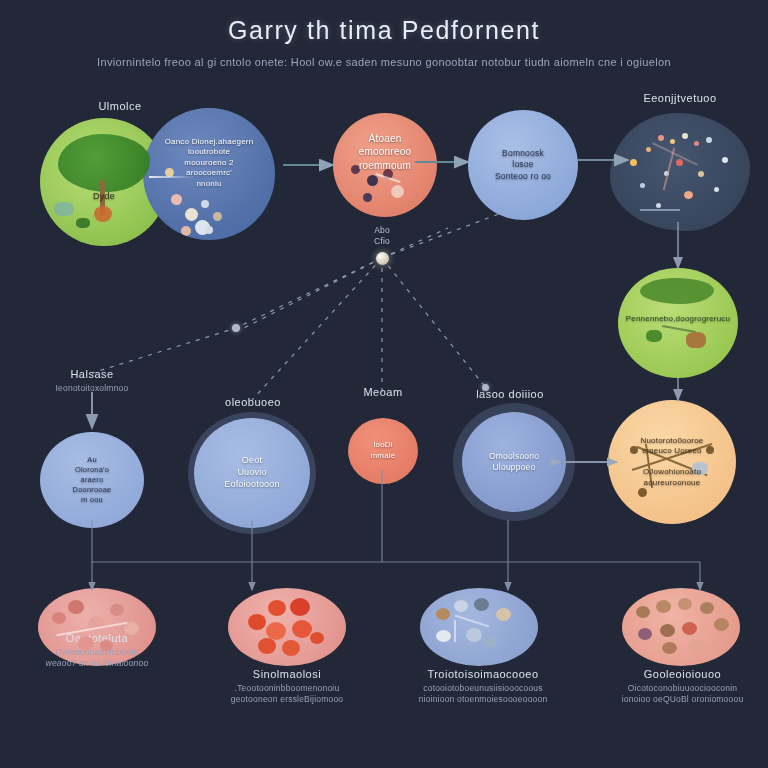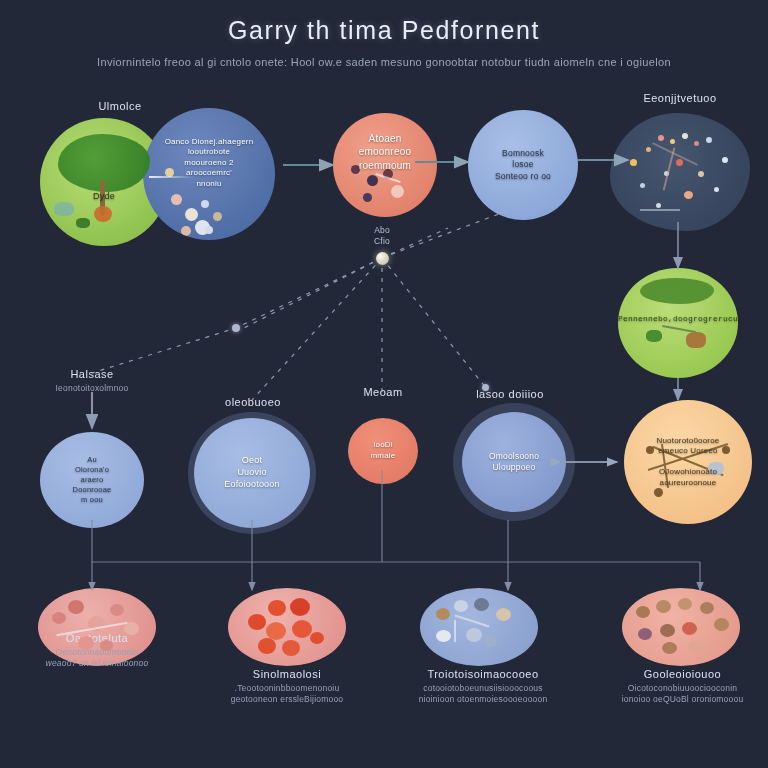--- a/index.html
+++ b/index.html
@@ -219,24 +219,24 @@
   </div>
 
   <div class="node light" style="left:618px;top:268px;width:120px;height:110px;
               background:radial-gradient(circle at 42% 36%,#bcdd78,#96c74f 78%);">
     <div class="tex">
       <div class="blobshape" style="left:22px;top:10px;width:74px;height:26px;background:#4e8c2e;opacity:.9;"></div>
       <div class="dot" style="left:28px;top:62px;width:16px;height:12px;background:#4b8c2c;border-radius:40%;"></div>
       <div class="dot" style="left:68px;top:64px;width:20px;height:16px;background:#a9773c;border-radius:40%;"></div>
       <div style="position:absolute;left:44px;top:60px;width:34px;height:2px;background:#6d8f4a;transform:rotate(10deg);"></div>
     </div>
-    <div class="inner" style="font-size:8px;color:#2f4a1f;margin-top:-8px;font-family:Liberation Mono, monospace;">Pennennebo,doogrogrerucu</div>
-  </div>
-
-  <div class="node dark" style="left:624px;top:400px;width:128px;height:124px;
+    <div class="inner" style="font-size:8px;color:#2f4a1f;margin-top:-8px;">Pennennebo,doogrogrerucu</div>
+  </div>
+
+  <div class="node dark" style="left:608px;top:400px;width:128px;height:124px;
               background:radial-gradient(circle at 42% 34%,#fbd8a6,#f3bf86 80%);">
     <div class="tex">
       <div style="position:absolute;left:22px;top:56px;width:84px;height:2px;background:#8a6a3a;transform:rotate(-18deg);"></div>
       <div style="position:absolute;left:26px;top:60px;width:76px;height:2px;background:#8a6a3a;transform:rotate(22deg);"></div>
       <div style="position:absolute;left:40px;top:44px;width:2px;height:44px;background:#8a6a3a;transform:rotate(-8deg);"></div>
       <div class="dot" style="left:22px;top:46px;width:8px;height:8px;background:#7d5c30;"></div>
       <div class="dot" style="left:98px;top:46px;width:8px;height:8px;background:#7d5c30;"></div>
       <div class="dot" style="left:84px;top:62px;width:16px;height:13px;background:#b8c3cf;border-radius:40%;"></div>
       <div class="dot" style="left:30px;top:88px;width:9px;height:9px;background:#7d5c30;"></div>
     </div>

